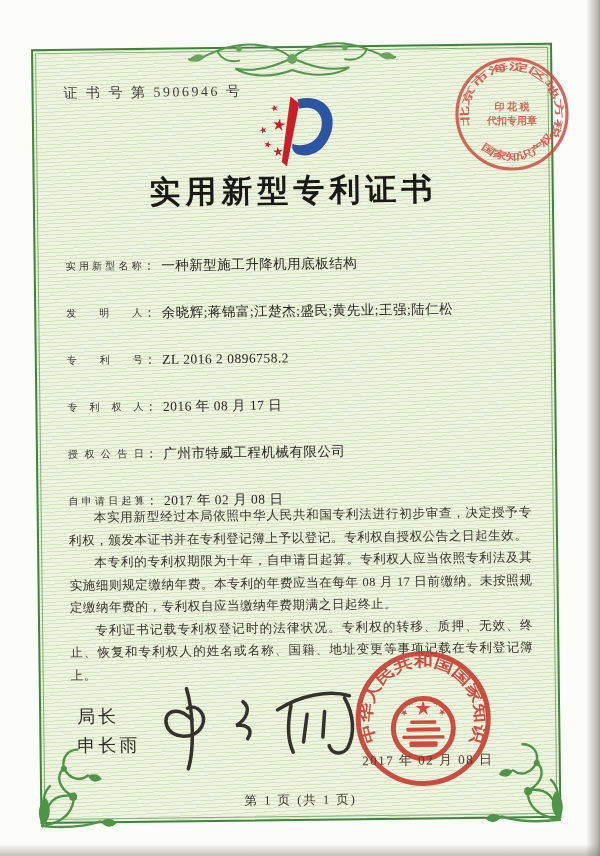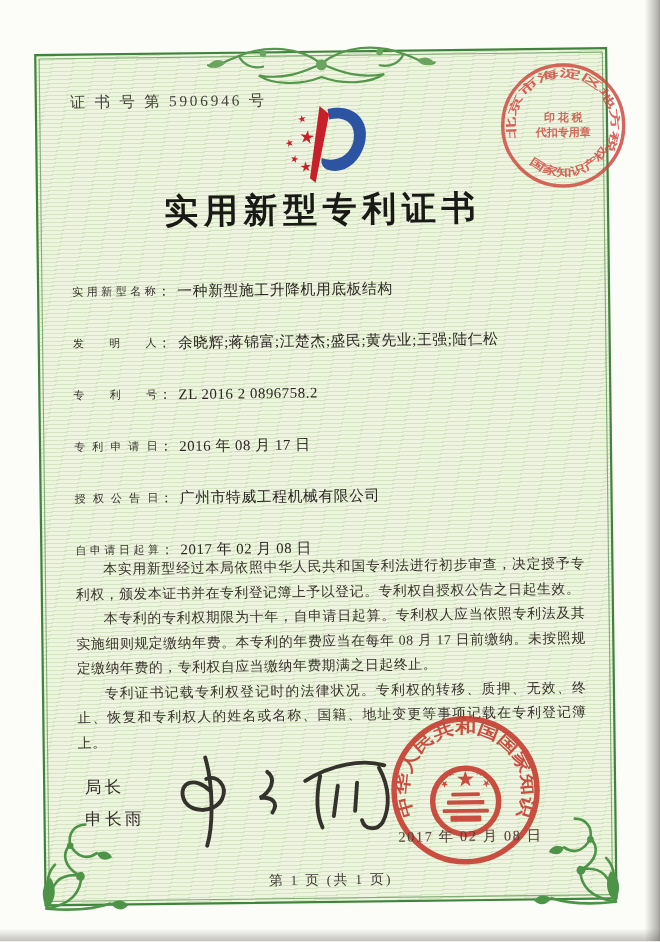--- a/index.html
+++ b/index.html
@@ -44,21 +44,21 @@
   .frow { height:21px; margin-bottom:26px; white-space:nowrap; }
   .flabel { display:inline-block; width:76px; font-size:10px; letter-spacing:0;
     text-align:justify; text-align-last:justify; vertical-align:middle; color:#35322b; }
   .fcolon { display:inline-block; font-size:12.5px; margin:0 6px 0 1px; vertical-align:middle; color:#35322b; }
   .fvalue { font-size:13.5px; letter-spacing:.5px; vertical-align:middle; color:#2b2822; }
 
   .paras { position:absolute; left:30px; top:456px; width:463px;
     font-size:12.5px; line-height:22.5px; text-align:justify; color:#38342b; letter-spacing:.6px; }
   .paras p { text-indent:2em; margin:0; }
 
-  .signer { position:absolute; left:36px; top:652px; font-size:15px; line-height:29px;
+  .signer { position:absolute; left:36px; top:652px; font-size:18px; line-height:29px;
     letter-spacing:3px; color:#2f2c25; }
 
   .signature { position:absolute; left:108px; top:626px; width:215px; height:105px; }
 
   .seal { position:absolute; left:312px; top:602px; width:140px; height:140px; opacity:.88; }
   .seal-date { position:absolute; left:306px; top:705px; width:160px; text-align:center;
     font-size:13px; letter-spacing:1.5px; color:#4c453b; z-index:5; text-shadow:0 0 1px rgba(190,60,45,.25); }
 
   .footer { position:absolute; left:0; top:744px; width:100%; text-align:center;
     font-size:12.5px; letter-spacing:2px; color:#3c3931; }
@@ -150,21 +150,21 @@
       <div class="frow">
         <span class="flabel">实用新型名称</span><span class="fcolon">：</span><span class="fvalue">一种新型施工升降机用底板结构</span>
       </div>
       <div class="frow">
         <span class="flabel">发明人</span><span class="fcolon">：</span><span class="fvalue">余晓辉;蒋锦富;江楚杰;盛民;黄先业;王强;陆仁松</span>
       </div>
       <div class="frow">
         <span class="flabel">专利号</span><span class="fcolon">：</span><span class="fvalue">ZL 2016 2 0896758.2</span>
       </div>
       <div class="frow">
-        <span class="flabel">专利申请日</span><span class="fcolon">：</span><span class="fvalue">2016 年 08 月 17 日</span>
+        <span class="flabel">专利权人</span><span class="fcolon">：</span><span class="fvalue">2016 年 08 月 17 日</span>
       </div>
       <div class="frow">
         <span class="flabel">授权公告日</span><span class="fcolon">：</span><span class="fvalue">广州市特威工程机械有限公司</span>
       </div>
       <div class="frow">
         <span class="flabel">自申请日起算</span><span class="fcolon">：</span><span class="fvalue">2017 年 02 月 08 日</span>
       </div>
     </div>
 
     <div class="paras">

